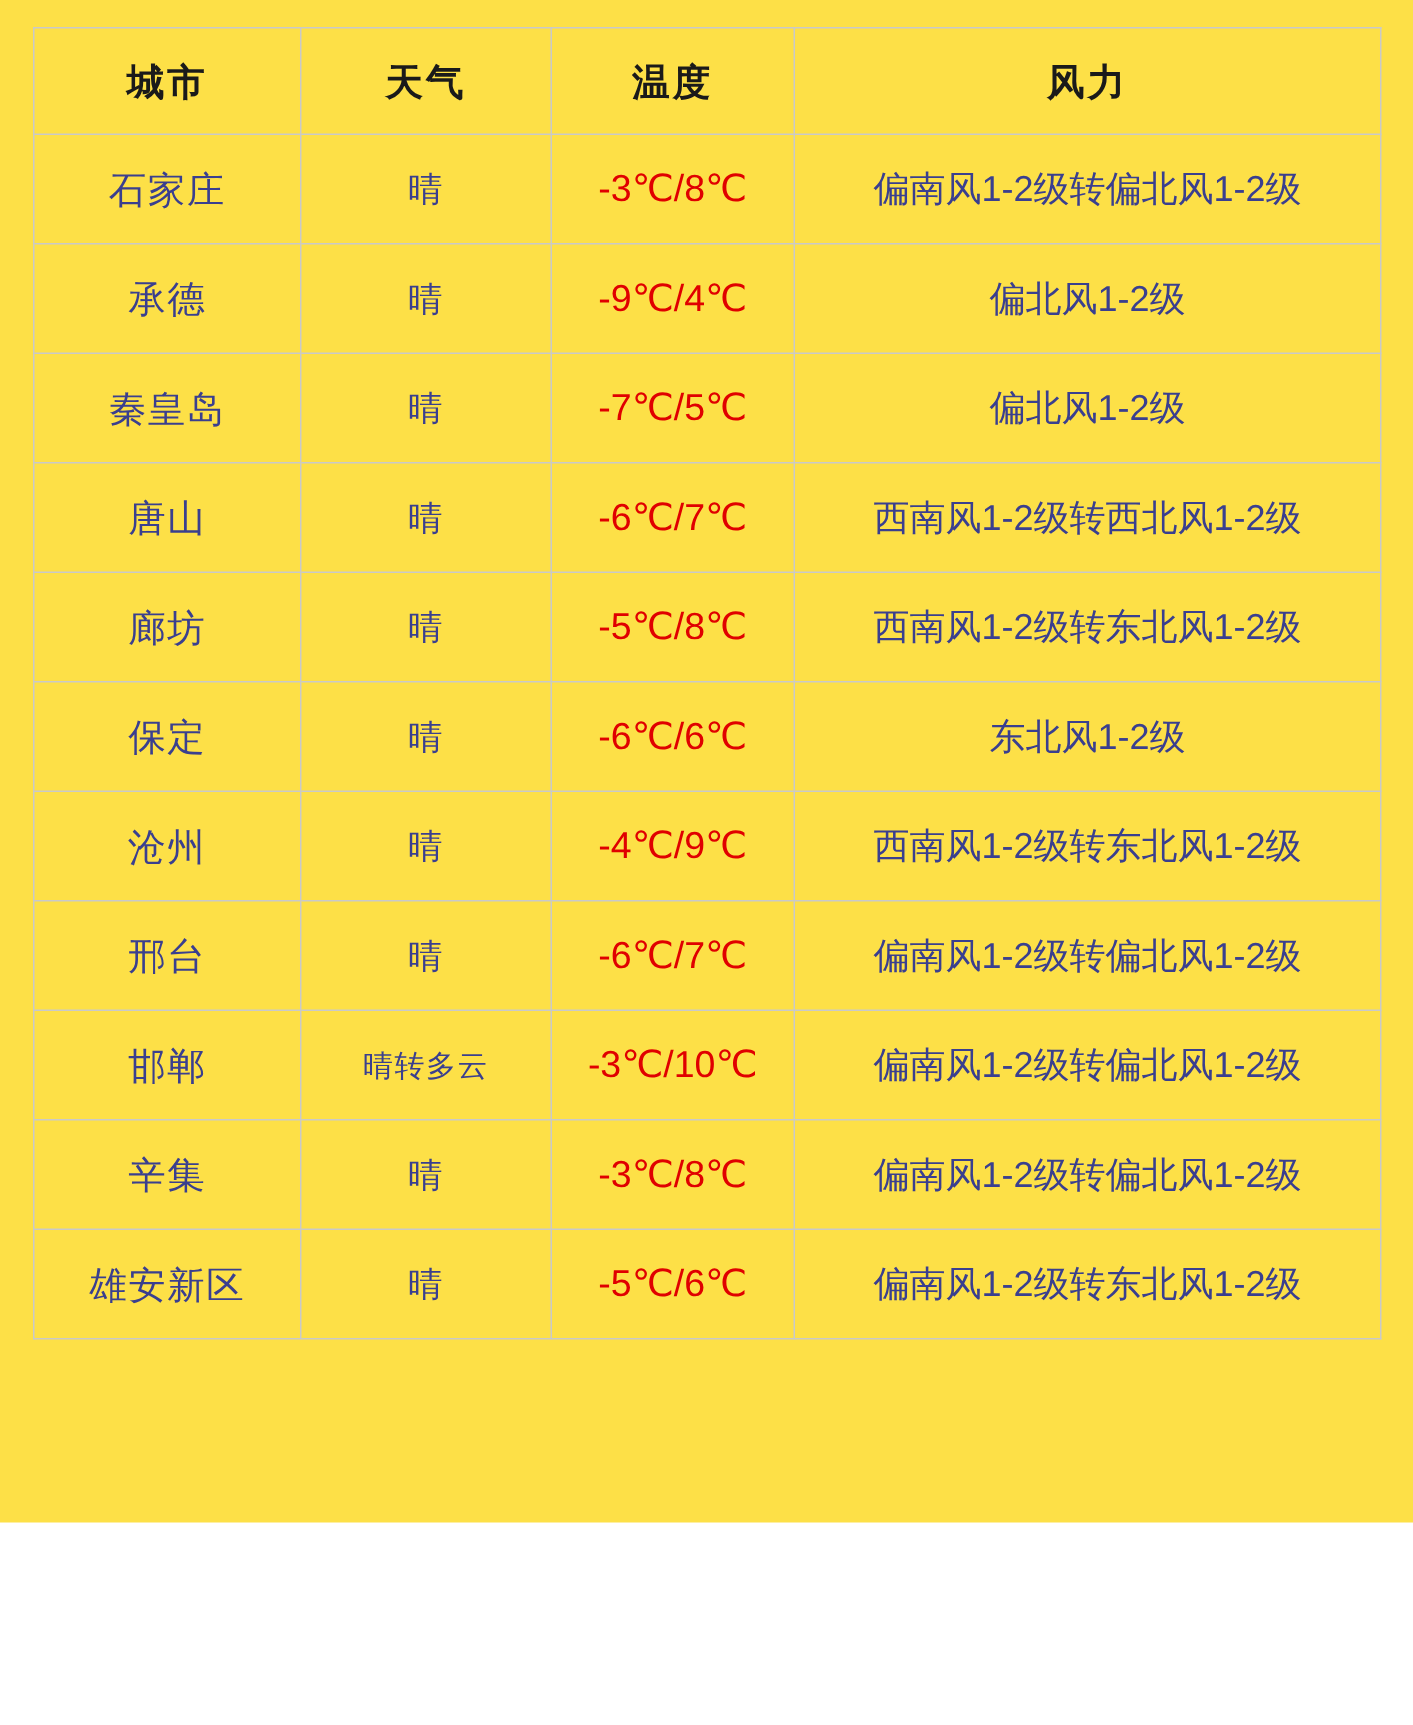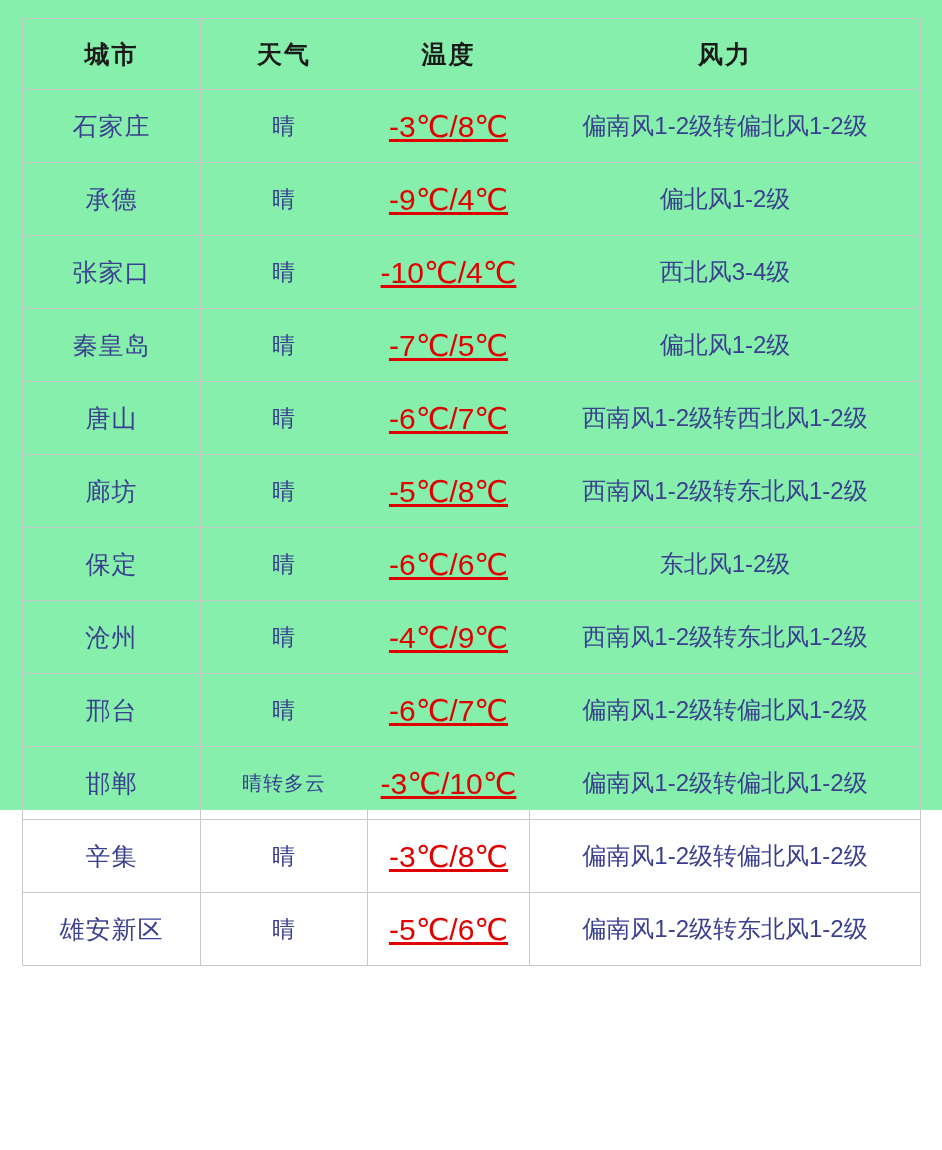--- a/index.html
+++ b/index.html
@@ -8,24 +8,24 @@
     background: #ffffff;
   }
   body {
     width: 942px;
     height: 1150px;
     font-family: "Liberation Sans", "DejaVu Sans", sans-serif;
     overflow: hidden;
   }
   .sheet {
     width: 942px;
-    height: 810px;
+    height: 1015px;
     box-sizing: border-box;
     padding: 18px 22px 18px 22px;
-    background: #86efac;
+    background: #fde047;
   }
   table.weather {
     border-collapse: collapse;
     width: 898px;
     table-layout: fixed;
   }
   table.weather col.c-city   { width: 178px; }
   table.weather col.c-sky    { width: 167px; }
   table.weather col.c-temp   { width: 162px; }
   table.weather col.c-wind   { width: 391px; }
@@ -53,25 +53,24 @@
   }
   td.sky {
     font-size: 23px;
     color: #3a3f8f;
     letter-spacing: 1px;
   }
   td.sky.small {
     font-size: 20px;
   }
   td.temp {
-    font-size: 30px;
+    font-size: 25px;
     color: #e00000;
     font-weight: normal;
     letter-spacing: 0px;
-    text-decoration: underline;
   }
   td.wind {
     font-size: 24px;
     color: #3a3f8f;
     letter-spacing: 0px;
   }
 </style>
 </head>
 <body>
 
@@ -96,26 +95,20 @@
           <td class="city">石家庄</td>
           <td class="sky">晴</td>
           <td class="temp">-3℃/8℃</td>
           <td class="wind">偏南风1-2级转偏北风1-2级</td>
         </tr>
         <tr>
           <td class="city">承德</td>
           <td class="sky">晴</td>
           <td class="temp">-9℃/4℃</td>
           <td class="wind">偏北风1-2级</td>
-        </tr>
-        <tr>
-          <td class="city">张家口</td>
-          <td class="sky">晴</td>
-          <td class="temp">-10℃/4℃</td>
-          <td class="wind">西北风3-4级</td>
         </tr>
         <tr>
           <td class="city">秦皇岛</td>
           <td class="sky">晴</td>
           <td class="temp">-7℃/5℃</td>
           <td class="wind">偏北风1-2级</td>
         </tr>
         <tr>
           <td class="city">唐山</td>
           <td class="sky">晴</td>

